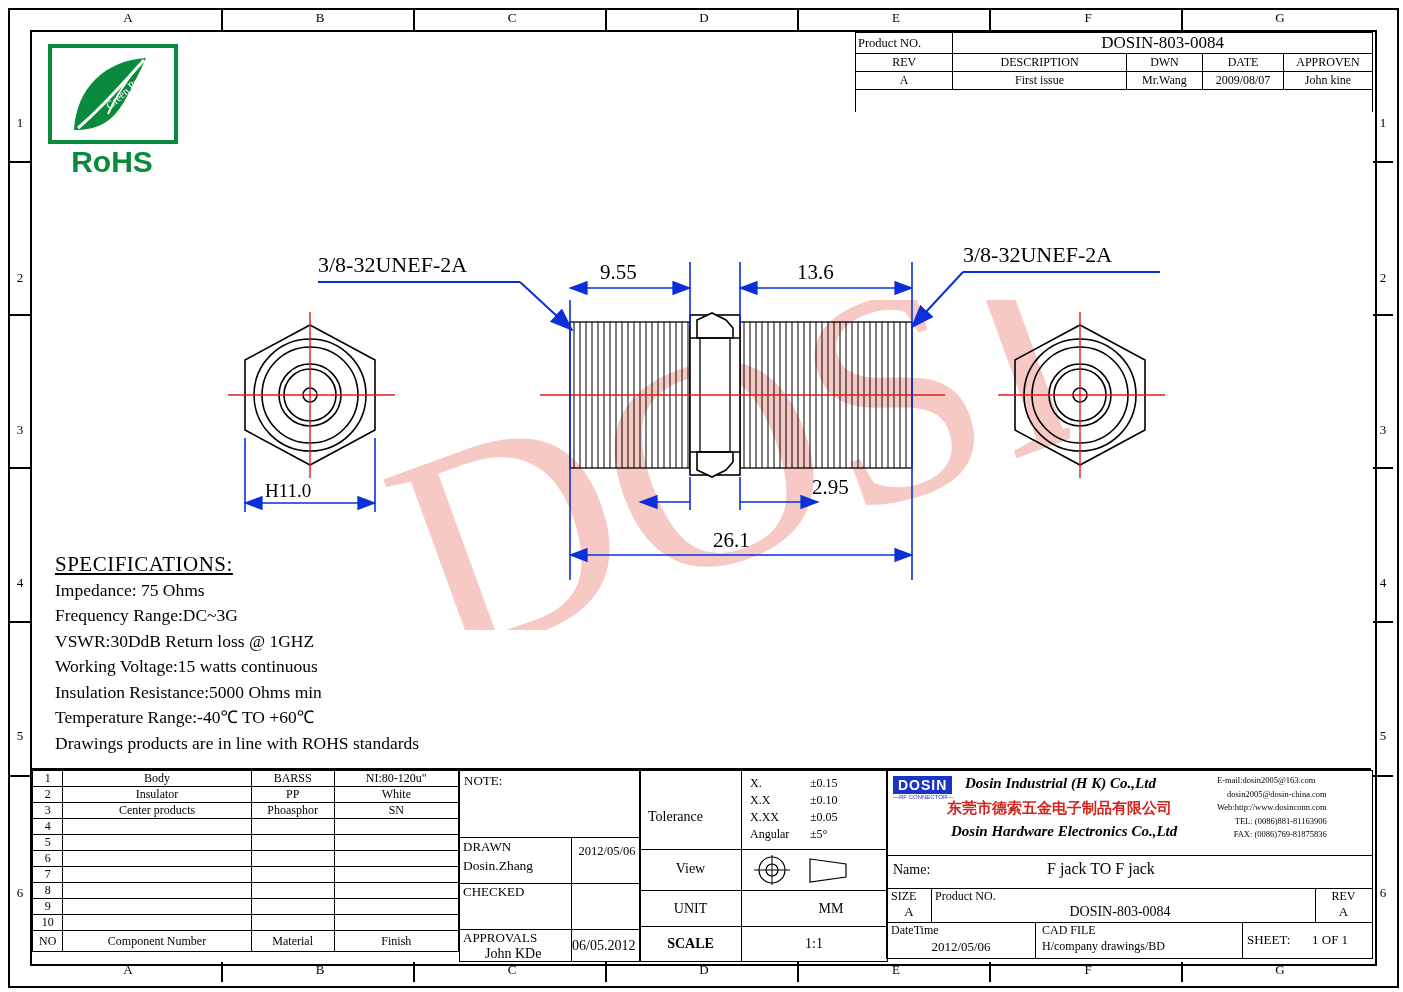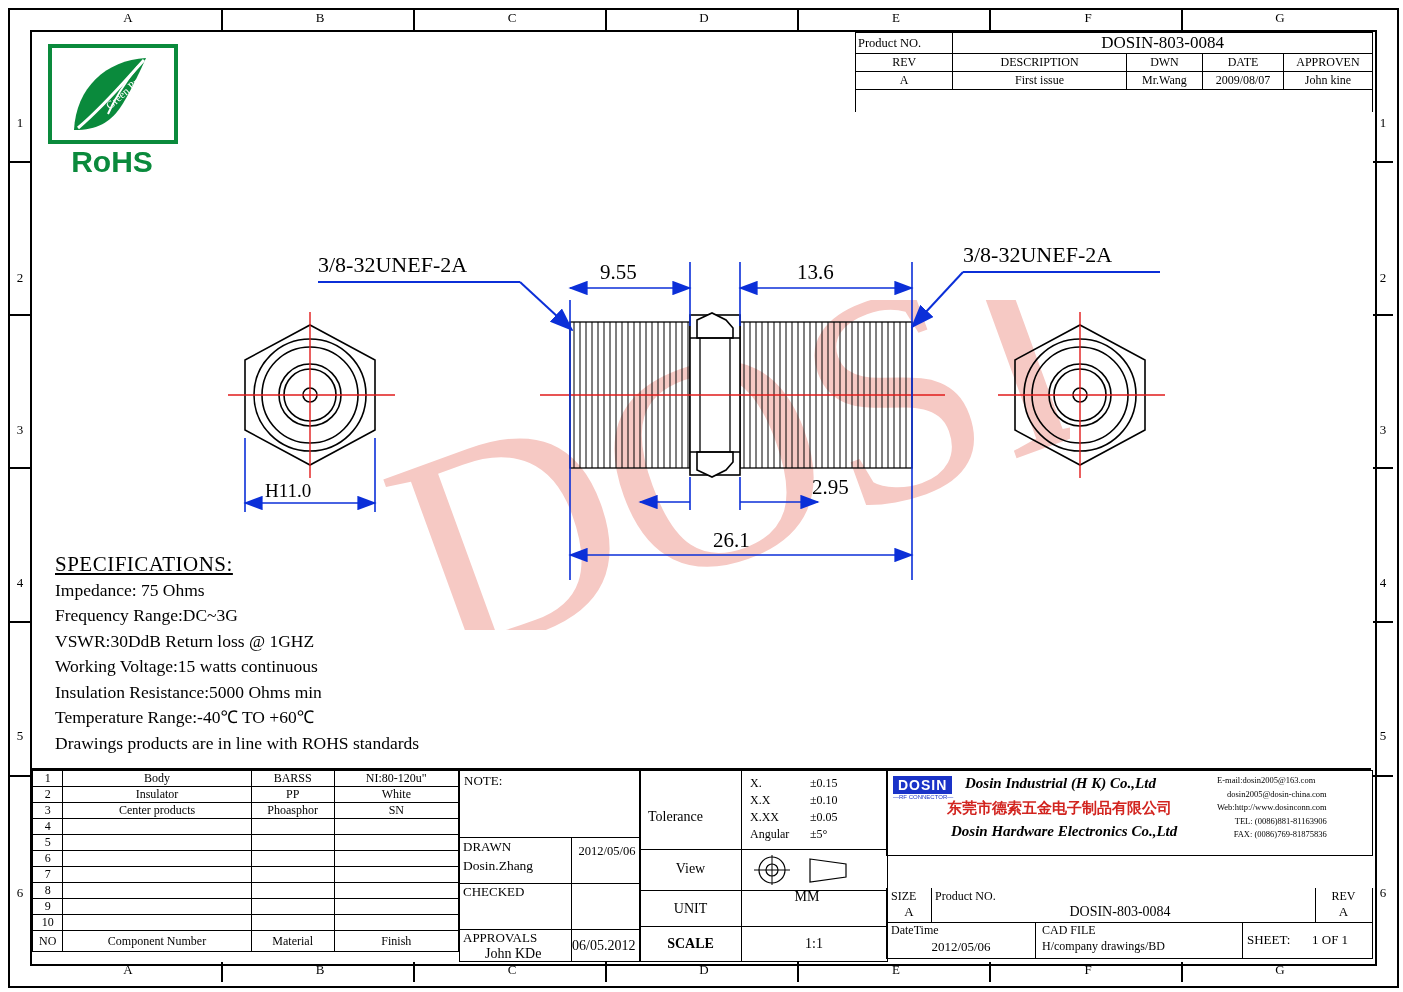--- a/index.html
+++ b/index.html
@@ -413,21 +413,21 @@
     <svg class="abs" style="left:110px;top:82px;" width="130" height="34">
       <circle cx="22" cy="17" r="13" fill="none" stroke="#000" stroke-width="1.2"></circle>
       <circle cx="22" cy="17" r="6" fill="none" stroke="#000" stroke-width="1.2"></circle>
       <line x1="4" y1="17" x2="40" y2="17" stroke="#000" stroke-width="1"></line>
       <line x1="22" y1="2" x2="22" y2="32" stroke="#000" stroke-width="1"></line>
       <path d="M60 6 L96 11 L96 24 L60 29 Z" fill="none" stroke="#000" stroke-width="1.2"></path>
     </svg>
 
     <div class="abs" style="left:0;top:119px;width:247px;height:36px;border-top:1px solid #000;"></div>
     <div class="abs ctr" style="left:0;top:130px;width:101px;font-size:14px;">UNIT</div>
-    <div class="abs ctr" style="left:101px;top:118px;width:132px;font-size:14px;">MM</div>
+    <div class="abs ctr" style="left:101px;top:130px;width:132px;font-size:14px;padding-left:24px;">MM</div>
 
     <div class="abs" style="left:0;top:155px;width:247px;height:35px;border-top:1px solid #000;"></div>
     <div class="abs ctr" style="left:0;top:165px;width:101px;font-size:14px;font-weight:bold;">SCALE</div>
     <div class="abs ctr" style="left:101px;top:165px;width:146px;font-size:14px;">1:1</div>
   </div>
 
   <div class="abs" style="left:886px;top:770px;width:485px;height:84px;border:1px solid #000;">
     <div class="abs" style="left:6px;top:5px;">
       <span style="display:inline-block;background:#1a33c8;color:#fff;font-family:'Liberation Sans',sans-serif;font-weight:bold;font-size:14px;padding:1px 5px;letter-spacing:1px;">DOSIN</span>
       <div style="font-size:6px;font-family:'Liberation Sans',sans-serif;color:#1a33c8;text-align:center;">—RF CONNECTOR—</div>
@@ -437,20 +437,24 @@
     <div class="abs" style="left:64px;top:52px;font-size:15px;font-style:italic;font-family:'Liberation Serif',serif;font-weight:bold;">Dosin Hardware Electronics Co.,Ltd</div>
     <div class="abs" style="left:330px;top:3px;font-size:8.5px;line-height:13.5px;font-family:'Liberation Serif',serif;">
       <div>E-mail:dosin2005@163.com</div>
       <div style="text-align:right;">dosin2005@dosin-china.com</div>
       <div>Web:http://www.dosinconn.com</div>
       <div style="text-align:right;">TEL: (0086)881-81163906</div>
       <div style="text-align:right;">FAX: (0086)769-81875836</div>
     </div>
   </div>
 
+  <div class="abs" style="left:886px;top:854px;width:485px;height:34px;border:1px solid #000;border-top:none;">
+    <div class="abs" style="left:6px;top:8px;font-size:14px;">Name:</div>
+    <div class="abs" style="left:160px;top:6px;font-size:16px;">F jack TO  F jack</div>
+  </div>
 
   <div class="abs" style="left:886px;top:888px;width:485px;height:34px;border:1px solid #000;border-top:none;">
     <div class="abs" style="left:4px;top:1px;font-size:12px;">SIZE</div>
     <div class="abs ctr" style="left:0;top:16px;width:44px;font-size:13px;">A</div>
     <div class="abs" style="left:44px;top:0;width:1px;height:34px;background:#000;"></div>
     <div class="abs" style="left:48px;top:1px;font-size:12px;">Product NO.</div>
     <div class="abs ctr" style="left:48px;top:16px;width:370px;font-size:14px;">DOSIN-803-0084</div>
     <div class="abs" style="left:428px;top:0;width:1px;height:34px;background:#000;"></div>
     <div class="abs ctr" style="left:428px;top:1px;width:57px;font-size:12px;">REV</div>
     <div class="abs ctr" style="left:428px;top:16px;width:57px;font-size:13px;">A</div>

